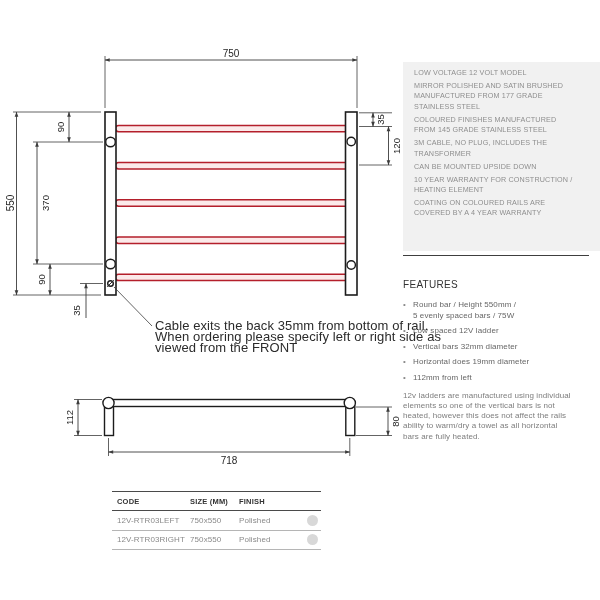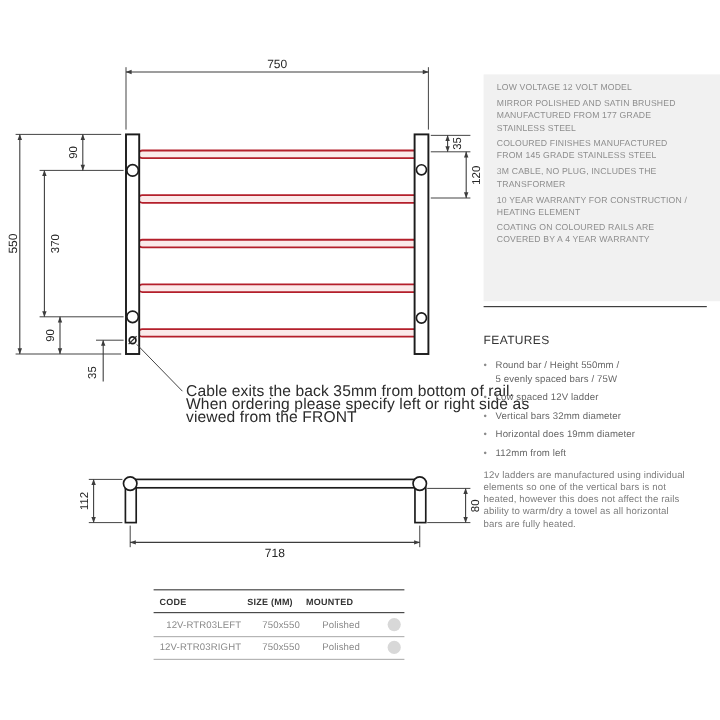--- a/index.html
+++ b/index.html
@@ -51,29 +51,29 @@
     margin-bottom:5px;letter-spacing:0.1px;
   }
   .bullet{width:10px;flex:0 0 10px;color:#8a8a8a;font-size:8px;}
   .feature-text{white-space:pre-line;}
   .footnote{
     margin-top:7px;font-size:8px;line-height:10.3px;color:#7d7d7d;
     white-space:pre-line;letter-spacing:0.1px;
   }
 
   
-  .order-table{position:absolute;left:128px;top:491px;width:209px;}
+  .order-table{position:absolute;left:112px;top:491px;width:209px;}
   .t-row{
     display:grid;grid-template-columns:73px 49px 50px 37px;
     align-items:center;height:18.5px;
   }
   .t-head{border-top:1.5px solid #4a4a4a;border-bottom:1.2px solid #4a4a4a;height:18px;}
   .t-head .t-cell{font-size:7.5px;font-weight:bold;color:#333333;letter-spacing:0.2px;}
   .t-cell{font-size:8px;color:#8a8a8a;padding-left:5px;letter-spacing:0.1px;}
-  .t-body{border-bottom:1px solid #b5b5b5;text-align:right;}
+  .t-body{border-bottom:1px solid #b5b5b5;}
   .swatch-cell{display:flex;justify-content:flex-end;padding-right:3px;}
   .swatch{width:11px;height:11px;border-radius:50%;background:var(--swatch,#d8d8d8);}
 </style>
 </head>
 <body>
 
 <svg id="drawing" width="600" height="600" viewBox="0 0 600 600">
   <defs>
     <marker id="ah" viewBox="0 0 10 10" refX="9.5" refY="5" markerWidth="8" markerHeight="5.5" orient="auto-start-reverse">
       <path d="M0,1.3 L10,5 L0,8.7 z"></path>
@@ -191,20 +191,21 @@
 <div class="panel">
   <div class="specs-box">
     <div class="specs-item">LOW VOLTAGE 12 VOLT MODEL</div>
     <div class="specs-item">MIRROR POLISHED AND SATIN BRUSHED
 MANUFACTURED FROM 177 GRADE
 STAINLESS STEEL</div>
     <div class="specs-item">COLOURED FINISHES MANUFACTURED
 FROM 145 GRADE STAINLESS STEEL</div>
     <div class="specs-item">3M CABLE, NO PLUG, INCLUDES THE
 TRANSFORMER</div>
+    <div class="specs-item">CAN BE MOUNTED UPSIDE DOWN</div>
     <div class="specs-item">10 YEAR WARRANTY FOR CONSTRUCTION /
 HEATING ELEMENT</div>
     <div class="specs-item">COATING ON COLOURED RAILS ARE
 COVERED BY A 4 YEAR WARRANTY</div>
   </div>
 
   <hr class="panel-divider">
 
   <div class="features-title">FEATURES</div>
 
@@ -236,21 +237,21 @@
 elements so one of the vertical bars is not
 heated, however this does not affect the rails
 ability to warm/dry a towel as all horizontal
 bars are fully heated.</div>
 </div>
 
 <div class="order-table">
   <div class="t-row t-head">
     <div class="t-cell">CODE</div>
     <div class="t-cell">SIZE (MM)</div>
-    <div class="t-cell">MOUNTED</div>
+    <div class="t-cell">FINISH</div>
     <div class="t-cell"></div>
   </div>
   <div class="t-row t-body">
     <div class="t-cell">12V-RTR03LEFT</div>
     <div class="t-cell">750x550</div>
     <div class="t-cell">Polished</div>
     <div class="t-cell swatch-cell">
         <span class="swatch"></span>
       </div>
   </div>

